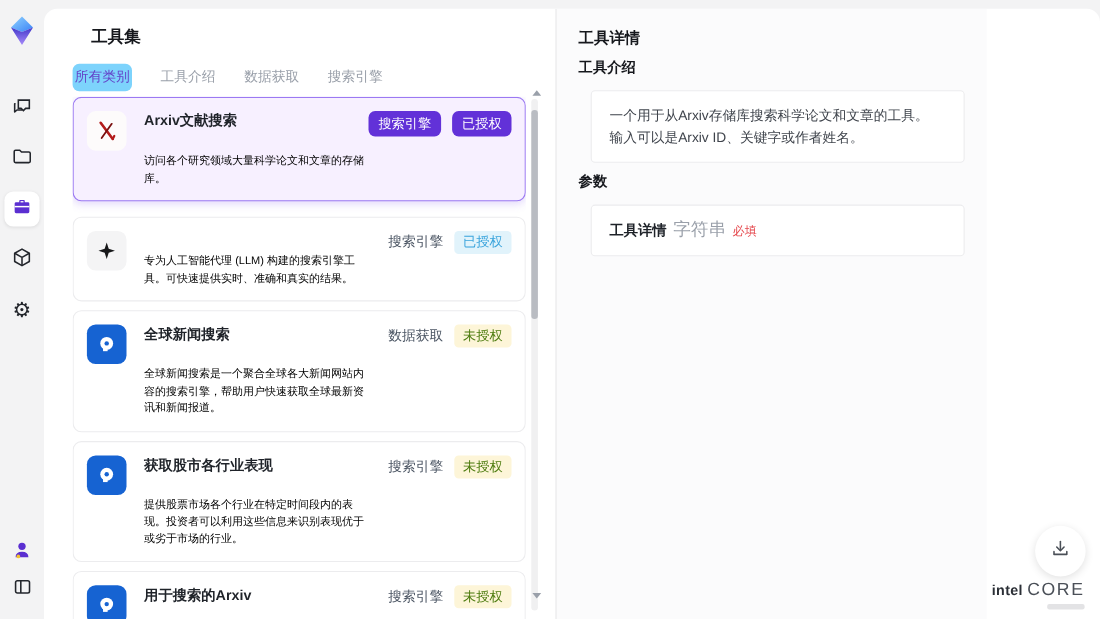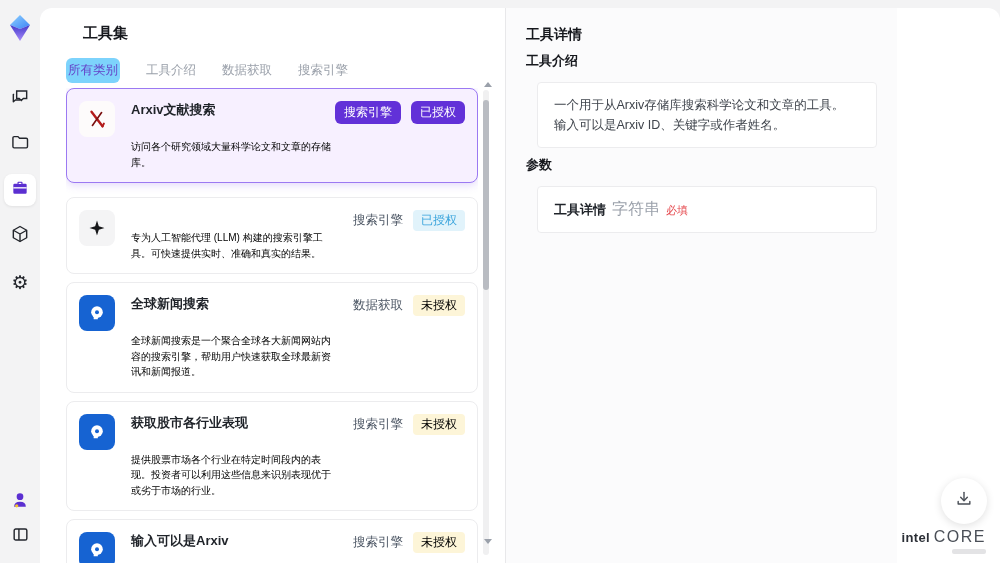--- a/index.html
+++ b/index.html
@@ -34,21 +34,21 @@
     display:flex; align-items:center; justify-content:center; }
   .ic-white { background:#fdfbfb; } .ic-gray { background:#f4f4f5; } .ic-blue { background:#1663d2; }
   .tool-body { margin-left:52px; margin-right:128px; }
   .tool-name { font-size:13px; font-weight:bold; color:#1f2329; margin-bottom:4px; }
   .tool-desc { font-size:10px; color:#000000; line-height:1.55;margin-top:20px; }
   .tool-badges { position:absolute; right:12px; top:12px; display:flex; align-items:center; gap:10px; }
   .cat-text { font-size:12.5px; color:#4b5563; }
   .badge { font-size:12px; padding:2px 8px; border-radius:4px; white-space:nowrap; }
   .b-purple { background:#6231d8; color:#ffffff; border-radius:6px; padding:3px 9px; }
   .b-blue { background:#e1f3fb; color:#3aa4dc; }
-  .b-yellow { background:#fdf5d8; color:#000000; }
+  .b-yellow { background:#fdf5d8; color:#4d7c0f; }
 
   
   .list-scrollbar { position:absolute; left:443px; top:82px; width:6px; height:465px; background:#f0f0f1; border-radius:3px; }
   .list-scrollbar .thumb { position:absolute; left:0; top:10px; width:6px; height:190px; background:#b9bcc2; border-radius:3px; }
   .scroll-arrow { position:absolute; left:444px; width:0; height:0; border-left:4px solid transparent; border-right:4px solid transparent; }
   .scroll-arrow.up { top:74px; border-bottom:5px solid #9aa0aa; }
   .scroll-arrow.down { top:531px; border-top:5px solid #9aa0aa; }
 
   
   .details { position:absolute; left:465px; top:0; width:392px; height:555px;
@@ -235,21 +235,21 @@
 
       <div class="tool-card">
         <div class="tool-icon ic-blue">
           <svg width="20" height="20" viewBox="0 0 24 24">
             <circle cx="12" cy="11" r="7" fill="#ffffff"></circle>
             <circle cx="12" cy="11" r="2.4" fill="#1663d2"></circle>
             <rect x="8" y="15.5" width="5" height="4" fill="#ffffff"></rect>
           </svg>
         </div>
         <div class="tool-body">
-          <div class="tool-name">输入可以是Arxiv</div>
+          <div class="tool-name">用于搜索的Arxiv</div>
           <div class="tool-desc">提供当天交易量最高的股票列表，投资者可以利用这些信息来识别流动性强的股票和潜在的交易机会。</div>
         </div>
         <div class="tool-badges">
           <span class="cat-text">搜索引擎</span>
           <span class="badge b-yellow">未授权</span>
         </div>
       </div>
 
     </div>
 

